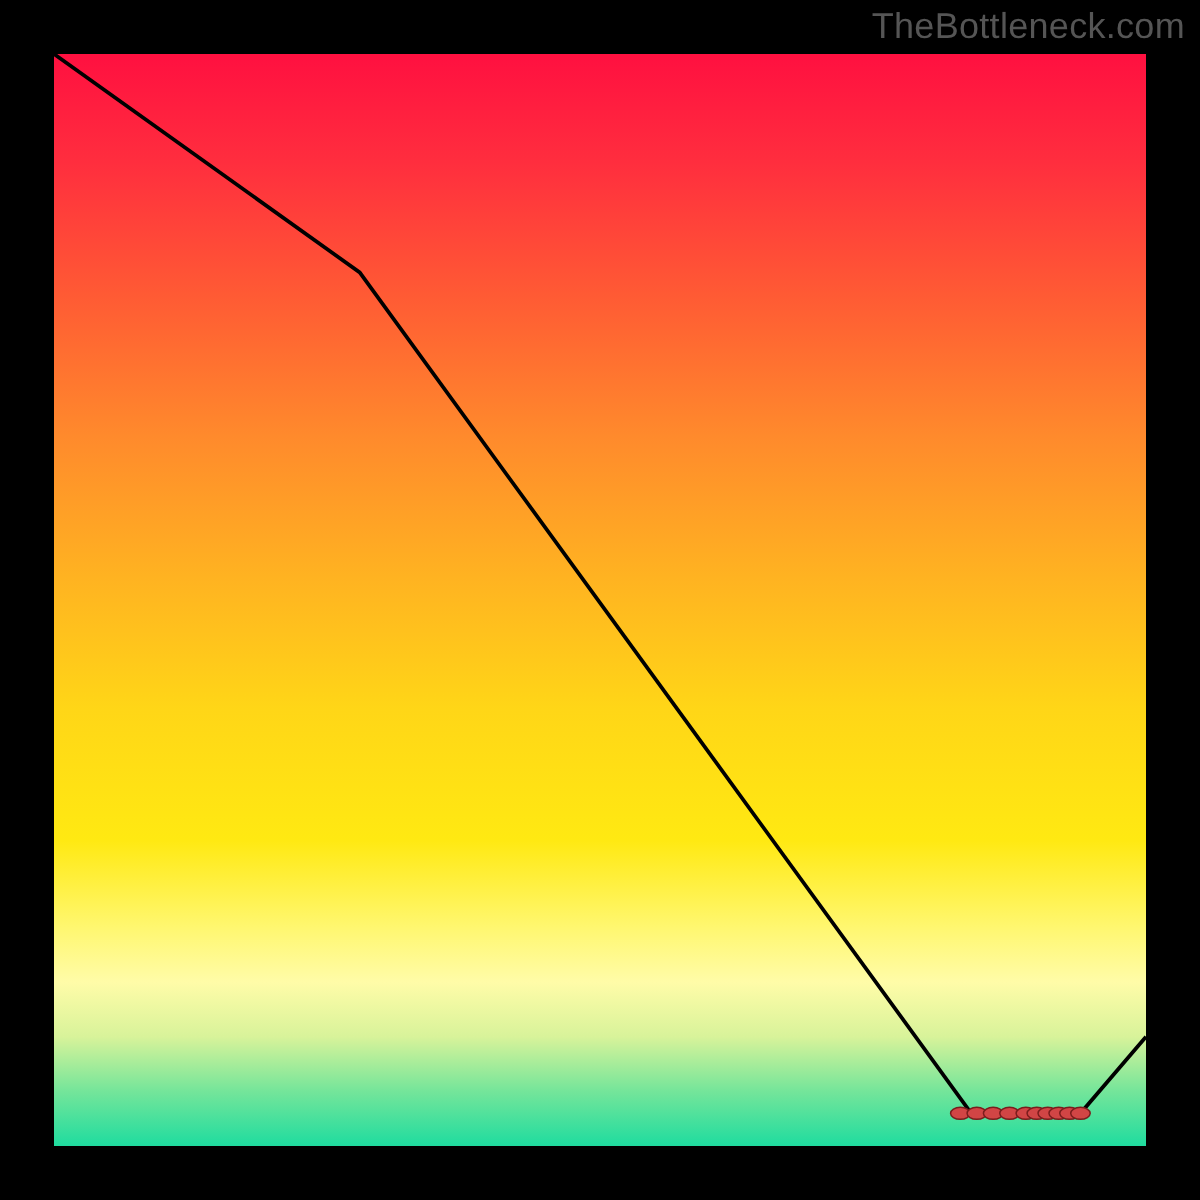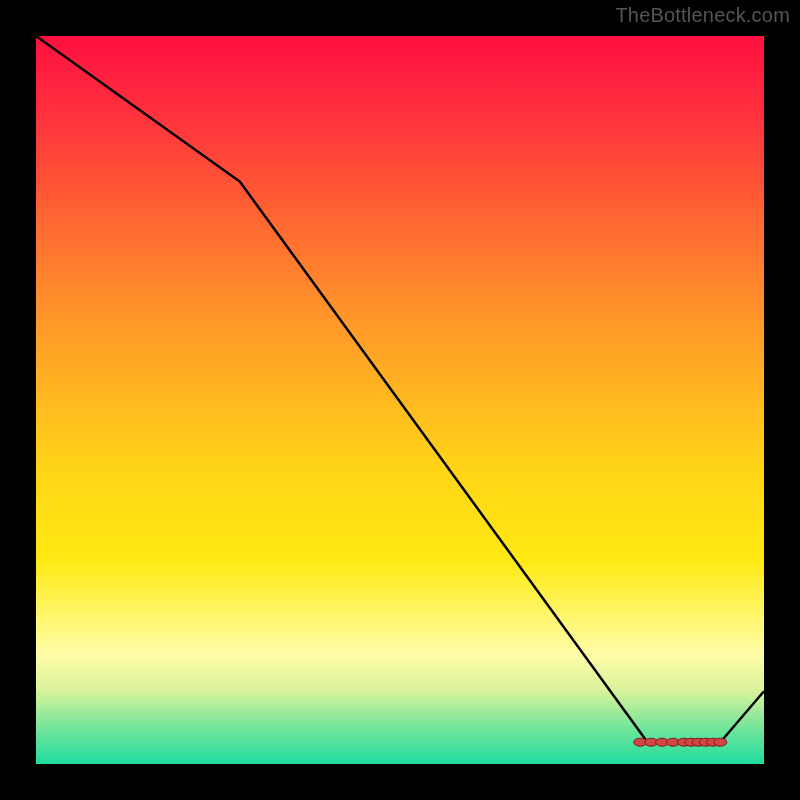--- a/index.html
+++ b/index.html
@@ -15,21 +15,21 @@
     position: relative;
     width: 800px;
     height: 800px;
     background: #000;
   }
   .watermark {
     position: absolute;
     top: 4px;
     right: 10px;
     color: #555;
-    font-size: 20px;
+    font-size: 24px;
     font-weight: 500;
     letter-spacing: 0.2px;
     user-select: none;
   }
   .plot {
     position: absolute;
     left: 36px;
     top: 36px;
     width: 728px;
     height: 728px;

